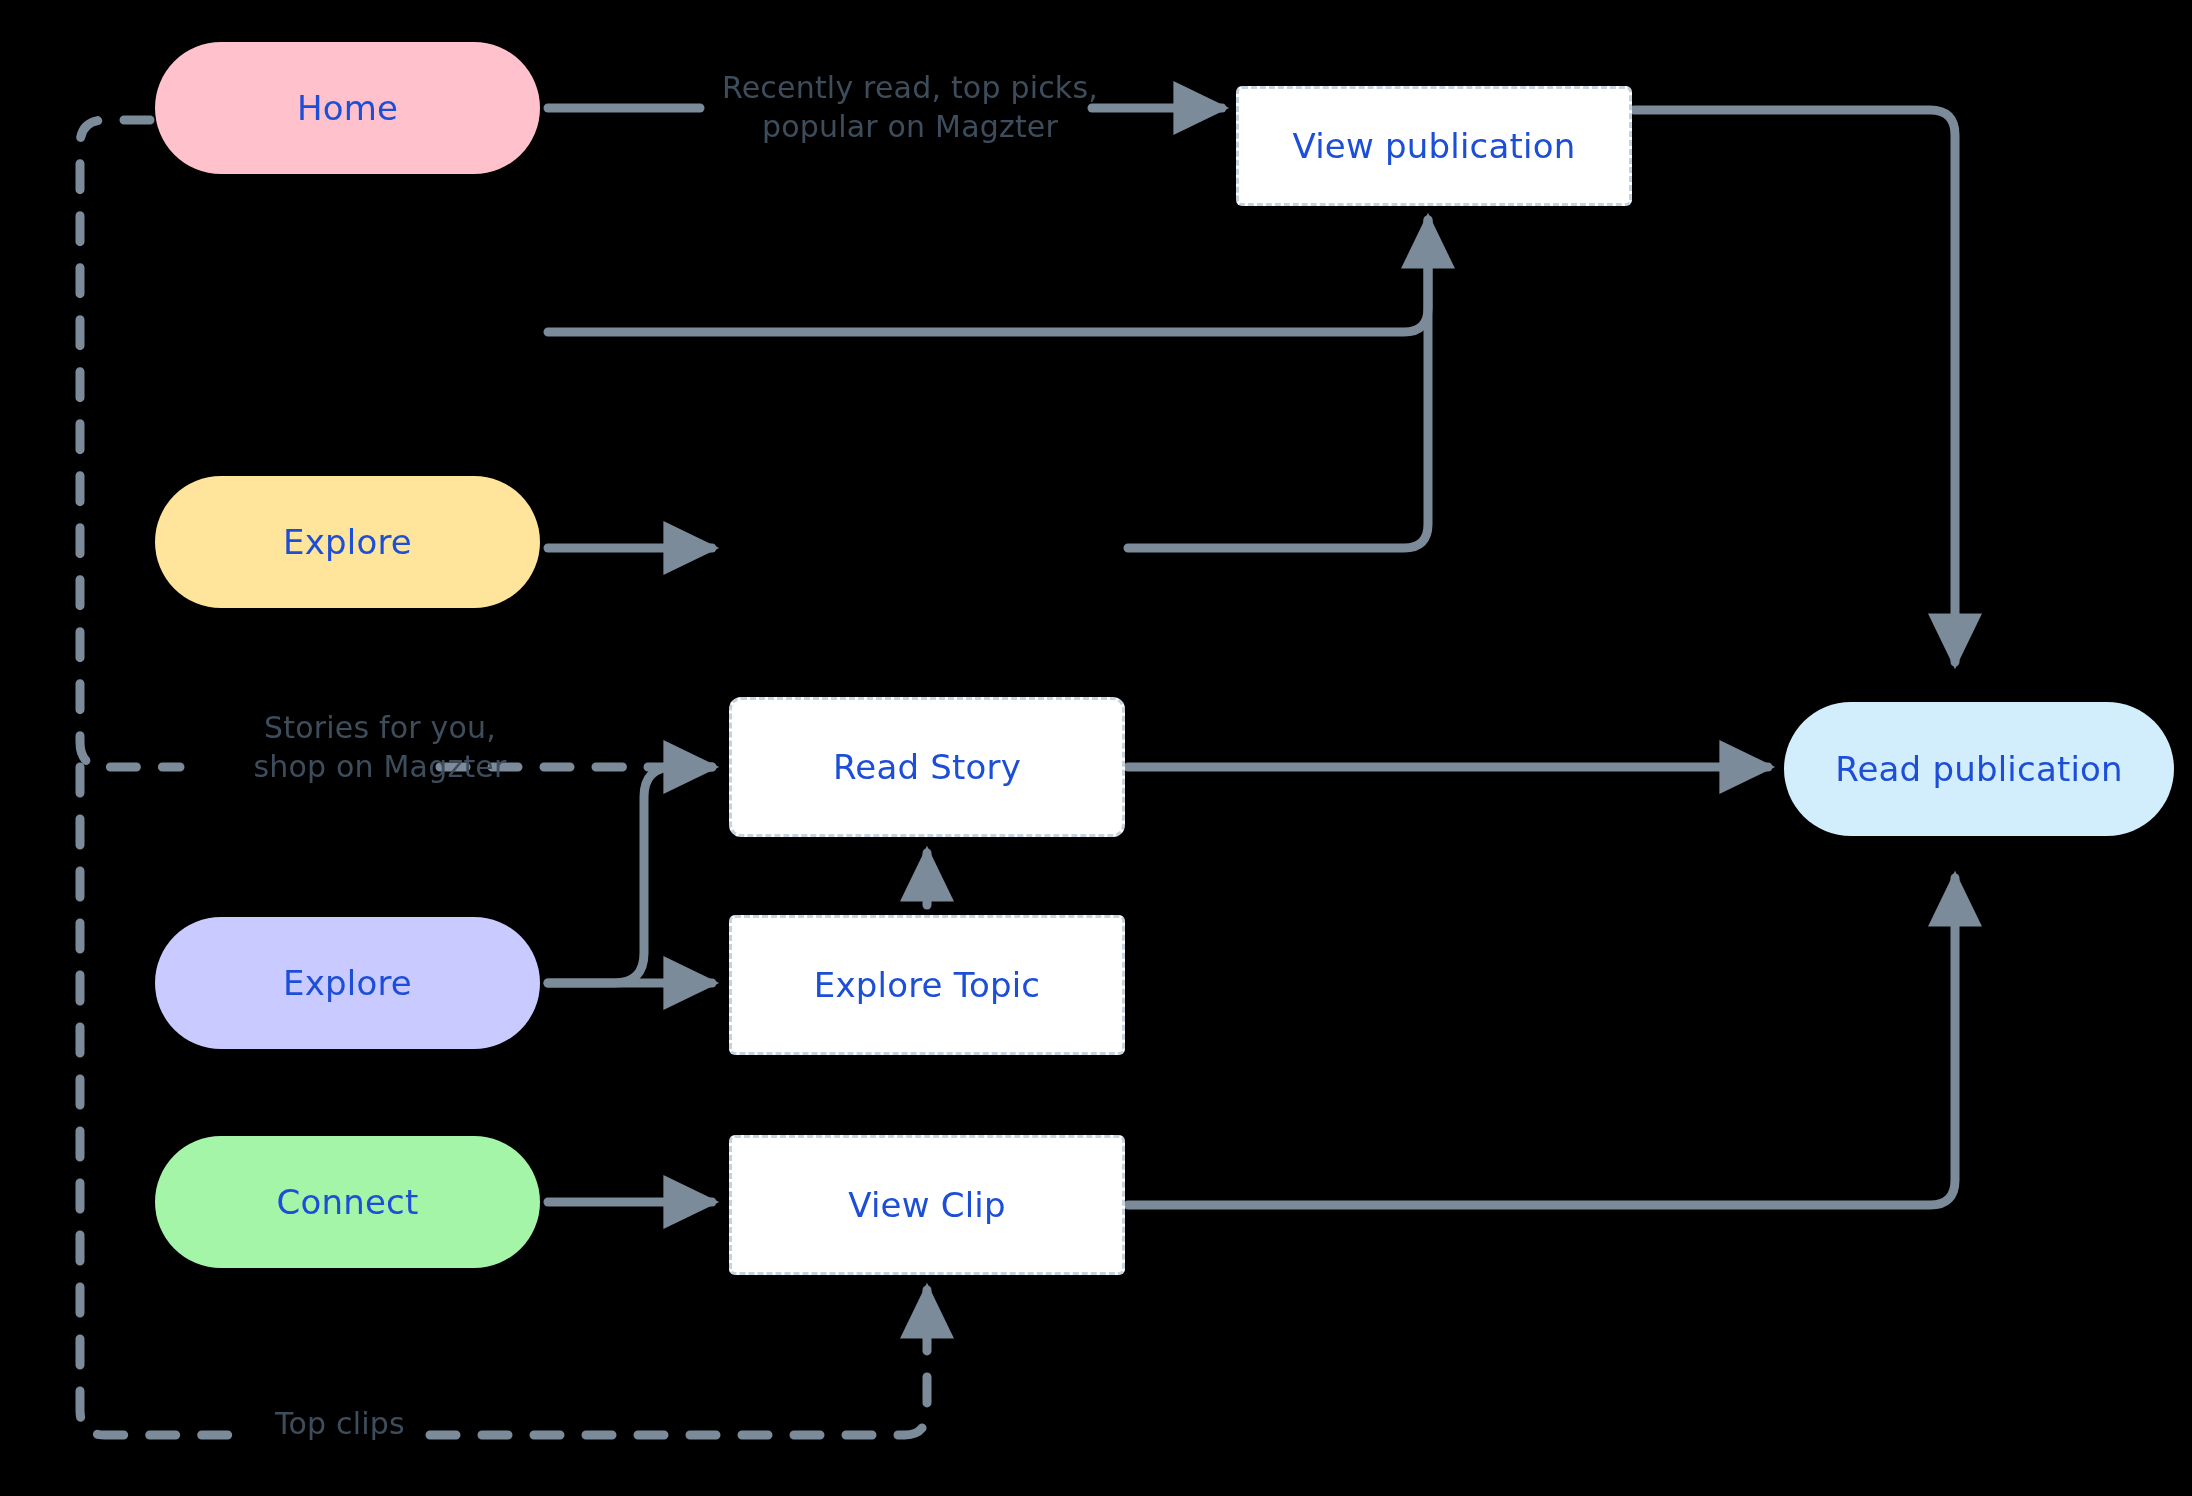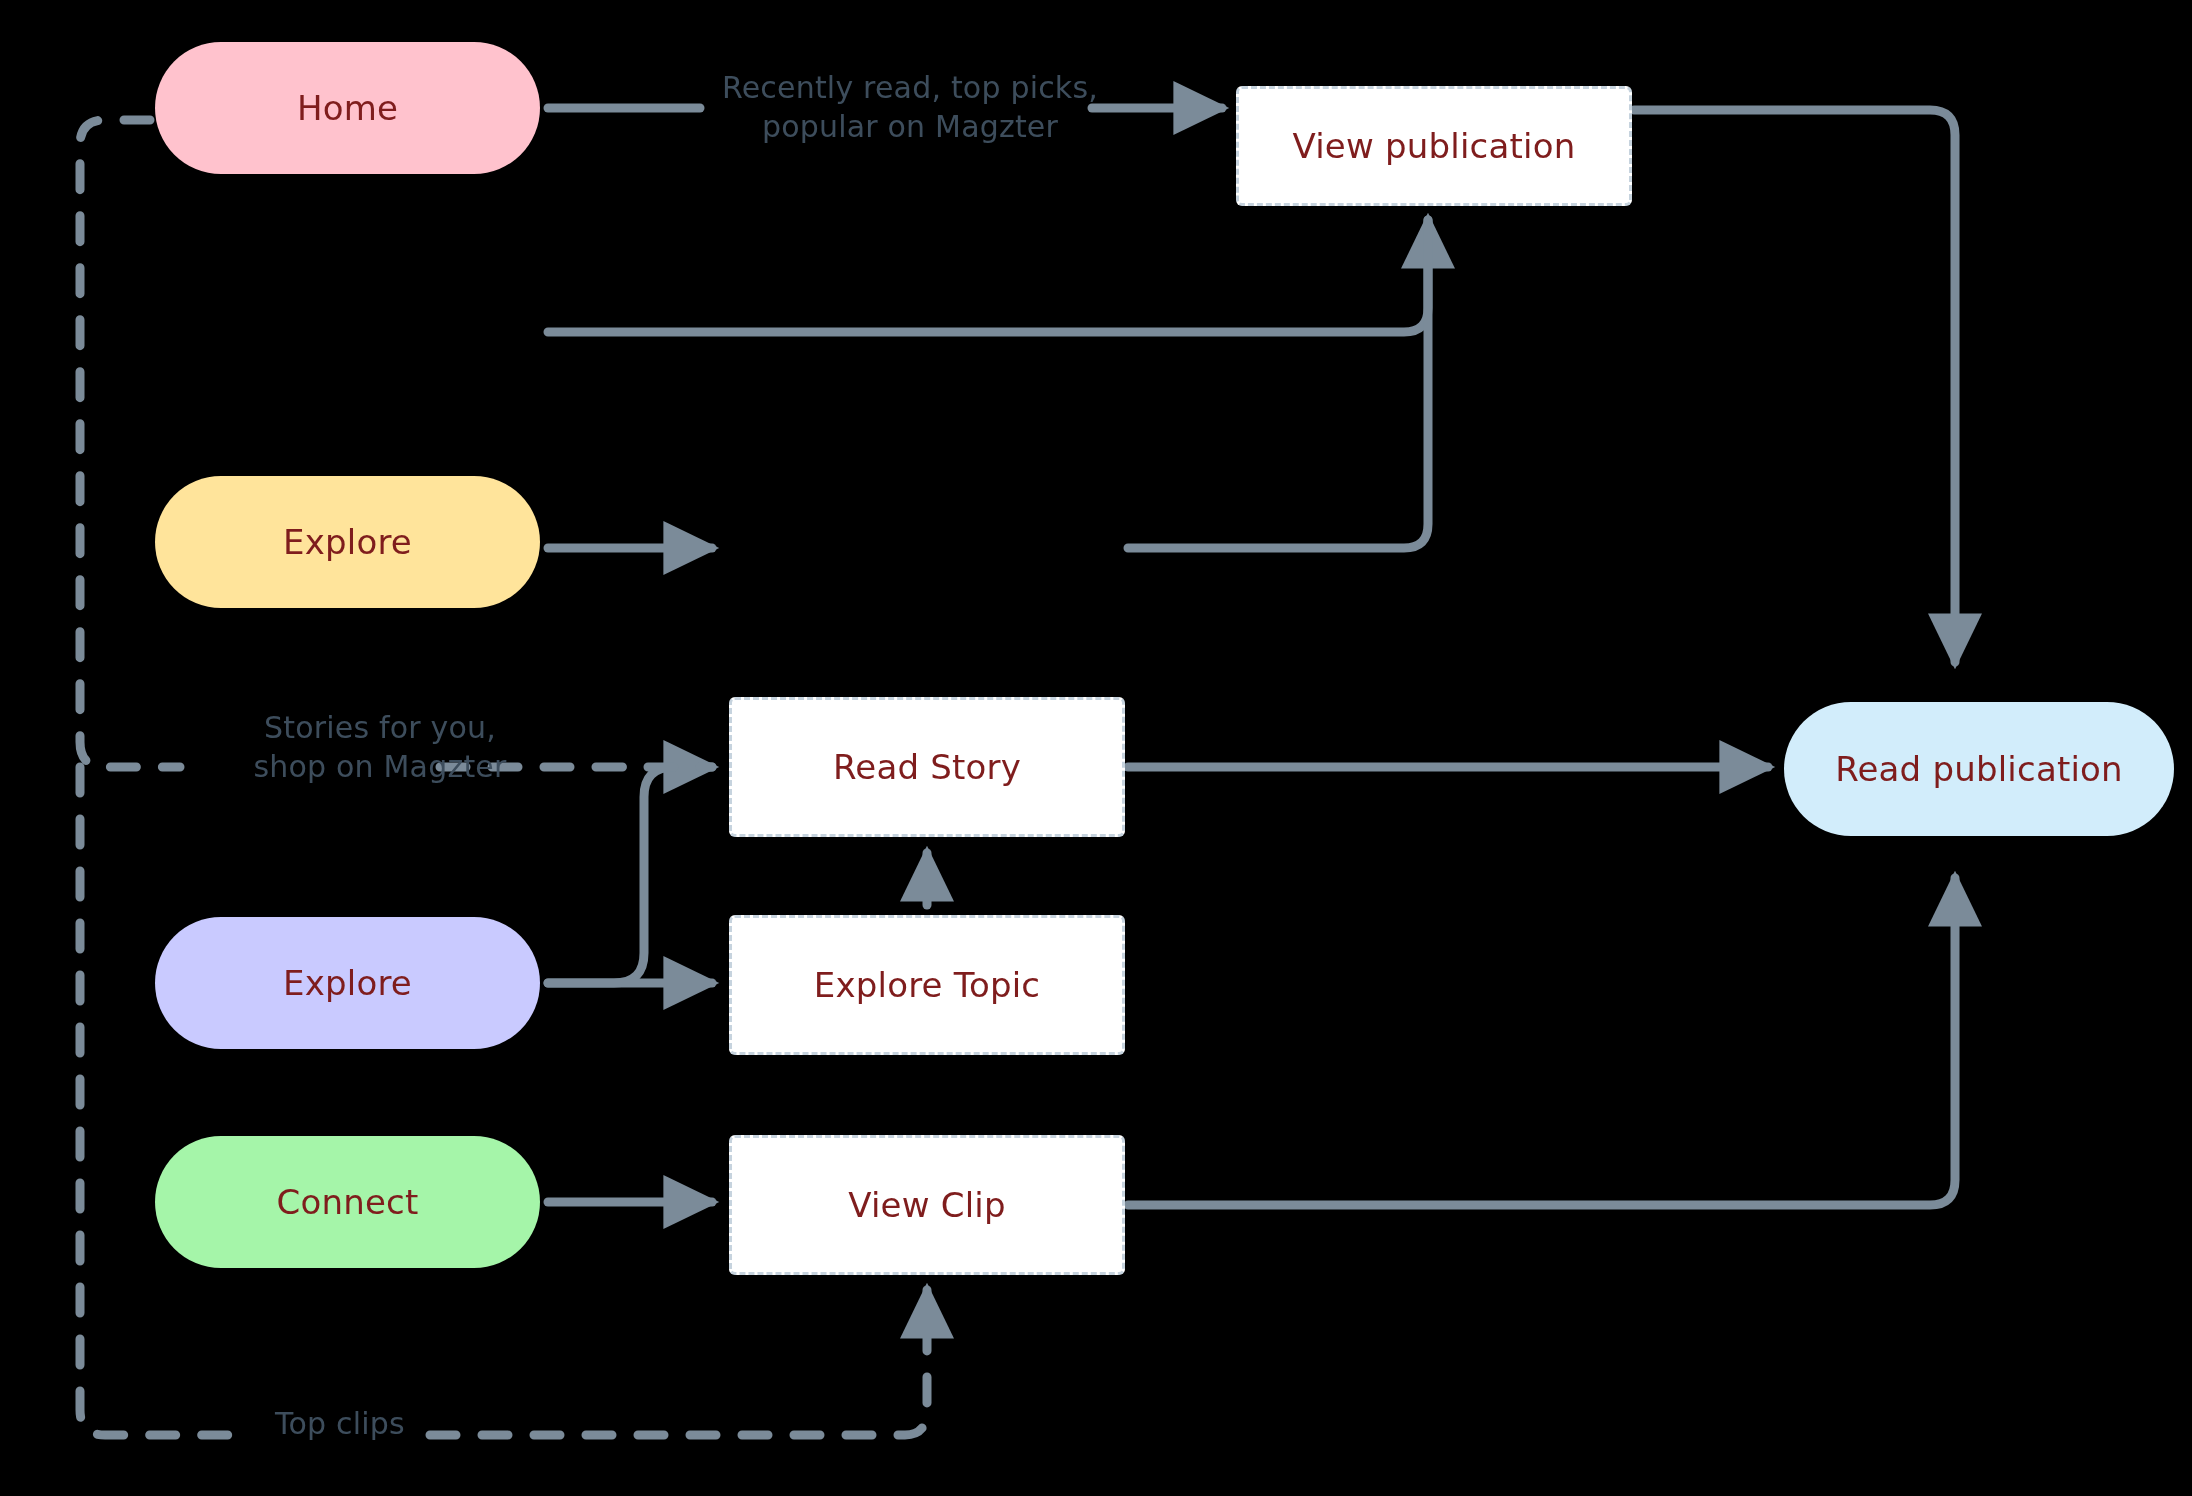--- a/index.html
+++ b/index.html
@@ -23,21 +23,21 @@
     height: 1496px;
     pointer-events: none;
   }
   .node {
     position: absolute;
     display: flex;
     align-items: center;
     justify-content: center;
     box-sizing: border-box;
     text-align: right;
-    color: #7f1d1d;
+    color: #1d4ed8;
     font-size: 34px;
     line-height: 1.25;
     letter-spacing: 0.2px;
   }
   .node.pill {
     border-radius: 70px;
   }
   .node.box {
     background: #ffffff;
     border: 3px dashed #c6d3de;
@@ -133,21 +133,21 @@
 
   <div class="node pill" style="left:155px; top:917px; width:385px; height:132px; background:#c9caff;">
     <span>Explore</span>
   </div>
 
   <div class="node pill" style="left:155px; top:1136px; width:385px; height:132px; background:#a5f5a9;">
     <span>Connect</span>
   </div>
 
 
-  <div class="node box" style="left:729px; top:697px; width:396px; height:140px;">
+  <div class="node box" style="left:729px; top:697px; width:396px; height:140px;border-radius:12px;">
     <span>Read Story</span>
   </div>
 
   <div class="node box" style="left:729px; top:915px; width:396px; height:140px;">
     <span>Explore Topic</span>
   </div>
 
   <div class="node box" style="left:729px; top:1135px; width:396px; height:140px;">
     <span>View Clip</span>
   </div>

